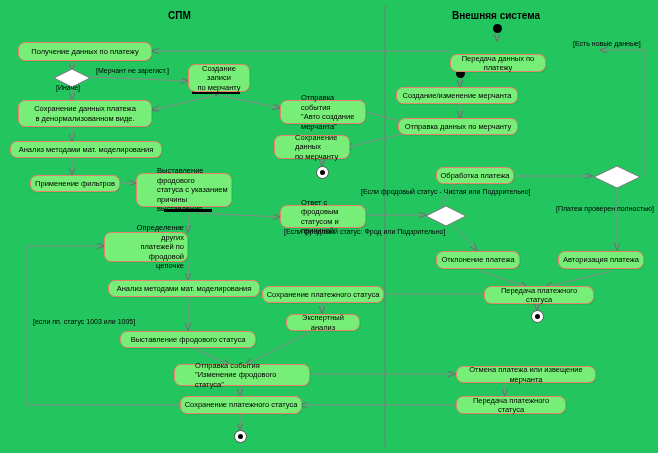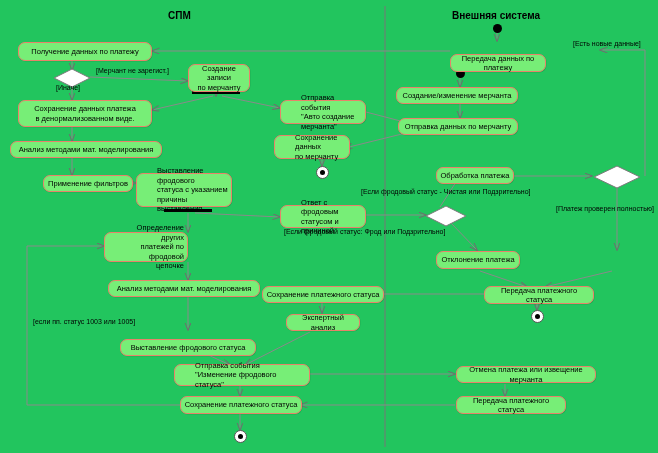--- a/index.html
+++ b/index.html
@@ -207,38 +207,39 @@
   <div class="bar" style="left:164px; top:209px; width:48px;"></div>
 
   <div class="final-dot" style="left:316px; top:166px;"></div>
   <div class="final-dot" style="left:531px; top:310px;"></div>
   <div class="final-dot" style="left:234px; top:430px;"></div>
 
   <div class="node" style="left:18px;  top:42px;  width:134px; height:19px;">Получение данных по платежу</div>
   <div class="node" style="left:188px; top:64px;  width:62px;  height:28px;" style2="">Создание записи<br>по мерчанту</div>
   <div class="node" style="left:18px;  top:100px; width:134px; height:27px;">Сохранение данных платежа<br>в денормализованном виде.</div>
   <div class="node" style="left:10px;  top:141px; width:152px; height:17px;">Анализ методами мат. моделирования</div>
-  <div class="node" style="left:43px;  top:175px; width:90px;  height:17px;">Применение фильтров</div>
+  <div class="node" style="left:30px;  top:175px; width:90px;  height:17px;">Применение фильтров</div>
   <div class="node left-text" style="left:136px; top:173px; width:96px; height:34px;">Выставление фродового<br>статуса с указанием<br>причины выставления</div>
   <div class="node left-text" style="left:280px; top:100px; width:86px;  height:24px;">Отправка события<br>"Авто создание мерчанта"</div>
   <div class="node left-text" style="left:274px; top:135px; width:76px;  height:24px;">Сохранение данных<br>по мерчанту</div>
   <div class="node left-text" style="left:280px; top:205px; width:86px;  height:23px;">Ответ с фродовым<br>статусом и причиной</div>
   <div class="node left-text" style="left:104px; top:232px; width:84px;  height:30px;text-align:right;">Определение других<br>платежей по фродовой<br>цепочке</div>
   <div class="node" style="left:108px; top:280px; width:152px; height:17px;">Анализ методами мат. моделирования</div>
-  <div class="node" style="left:120px; top:339px; width:136px; height:17px;">Выставление фродового статуса</div>
+  <div class="node" style="left:120px; top:331px; width:136px; height:17px;">Выставление фродового статуса</div>
   <div class="node" style="left:262px; top:286px; width:122px; height:17px;">Сохранение платежного статуса</div>
   <div class="node" style="left:286px; top:314px; width:74px;  height:17px;">Экспертный анализ</div>
   <div class="node left-text" style="left:174px; top:364px; width:136px; height:22px;">Отправка события<br>"Изменение фродового статуса"</div>
   <div class="node" style="left:180px; top:396px; width:122px; height:18px;">Сохранение платежного статуса</div>
 
   <div class="node" style="left:450px; top:54px;  width:96px;  height:18px;">Передача данных по платежу</div>
   <div class="node" style="left:396px; top:87px;  width:122px; height:17px;">Создание/изменение мерчанта</div>
   <div class="node" style="left:398px; top:118px; width:120px; height:17px;">Отправка данных по мерчанту</div>
   <div class="node" style="left:436px; top:167px; width:78px;  height:17px;">Обработка платежа</div>
   <div class="node" style="left:436px; top:251px; width:84px;  height:18px;">Отклонение платежа</div>
+  <div class="node" style="left:558px; top:251px; width:86px;  height:18px;">Авторизация платежа</div>
   <div class="node" style="left:484px; top:286px; width:110px; height:18px;">Передача платежного статуса</div>
   <div class="node" style="left:456px; top:366px; width:140px; height:17px;">Отмена платежа или извещение мерчанта</div>
   <div class="node" style="left:456px; top:396px; width:110px; height:18px;">Передача платежного статуса</div>
 
   <div class="guard" style="left:96px;  top:67px;">[Мерчант не зарегист.]</div>
   <div class="guard" style="left:56px;  top:84px;">[Иначе]</div>
   <div class="guard" style="left:573px; top:40px;">[Есть новые данные]</div>
   <div class="guard" style="left:361px; top:188px;">[Если фродовый статус - Чистая или Подзрительно]</div>
   <div class="guard" style="left:556px; top:205px;">[Платеж проверен полностью]</div>
   <div class="guard" style="left:284px; top:228px;">[Если фродовый статус: Фрод или Подзрительно]</div>

